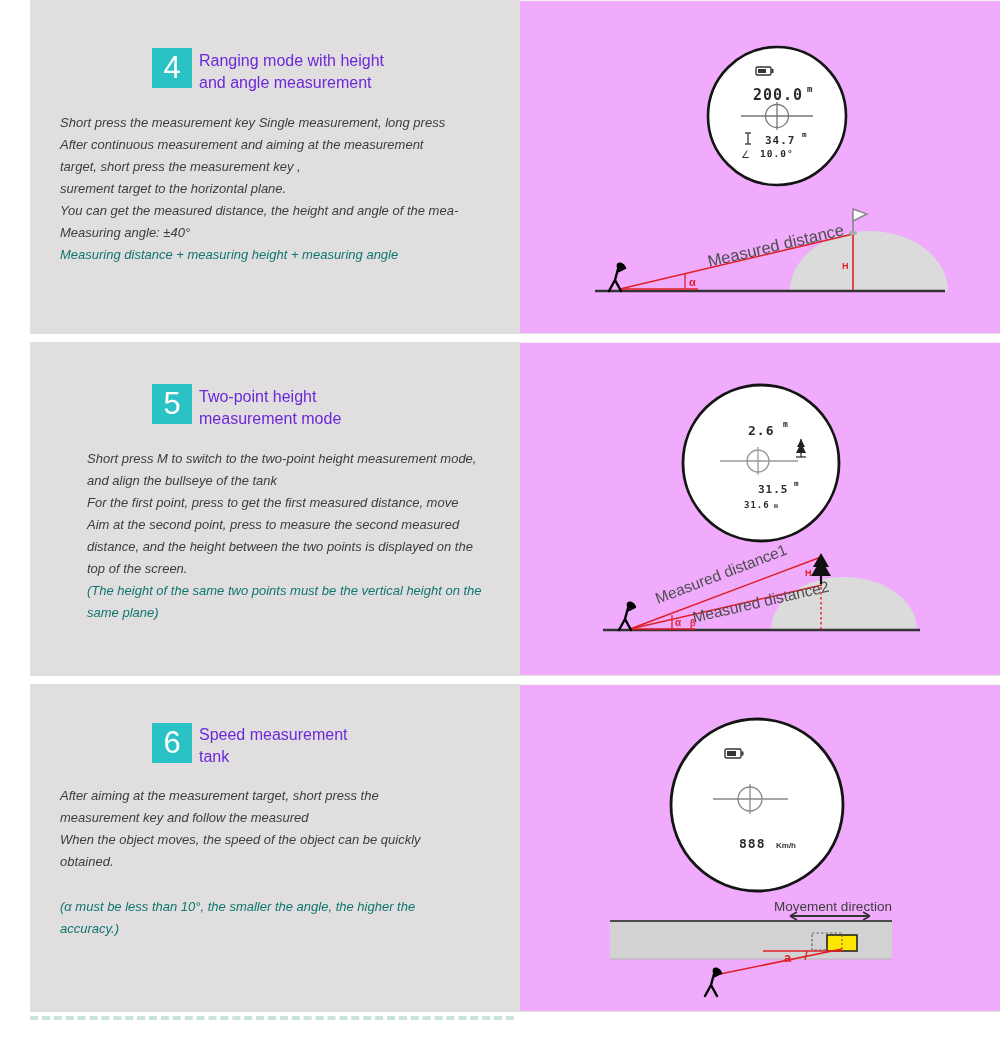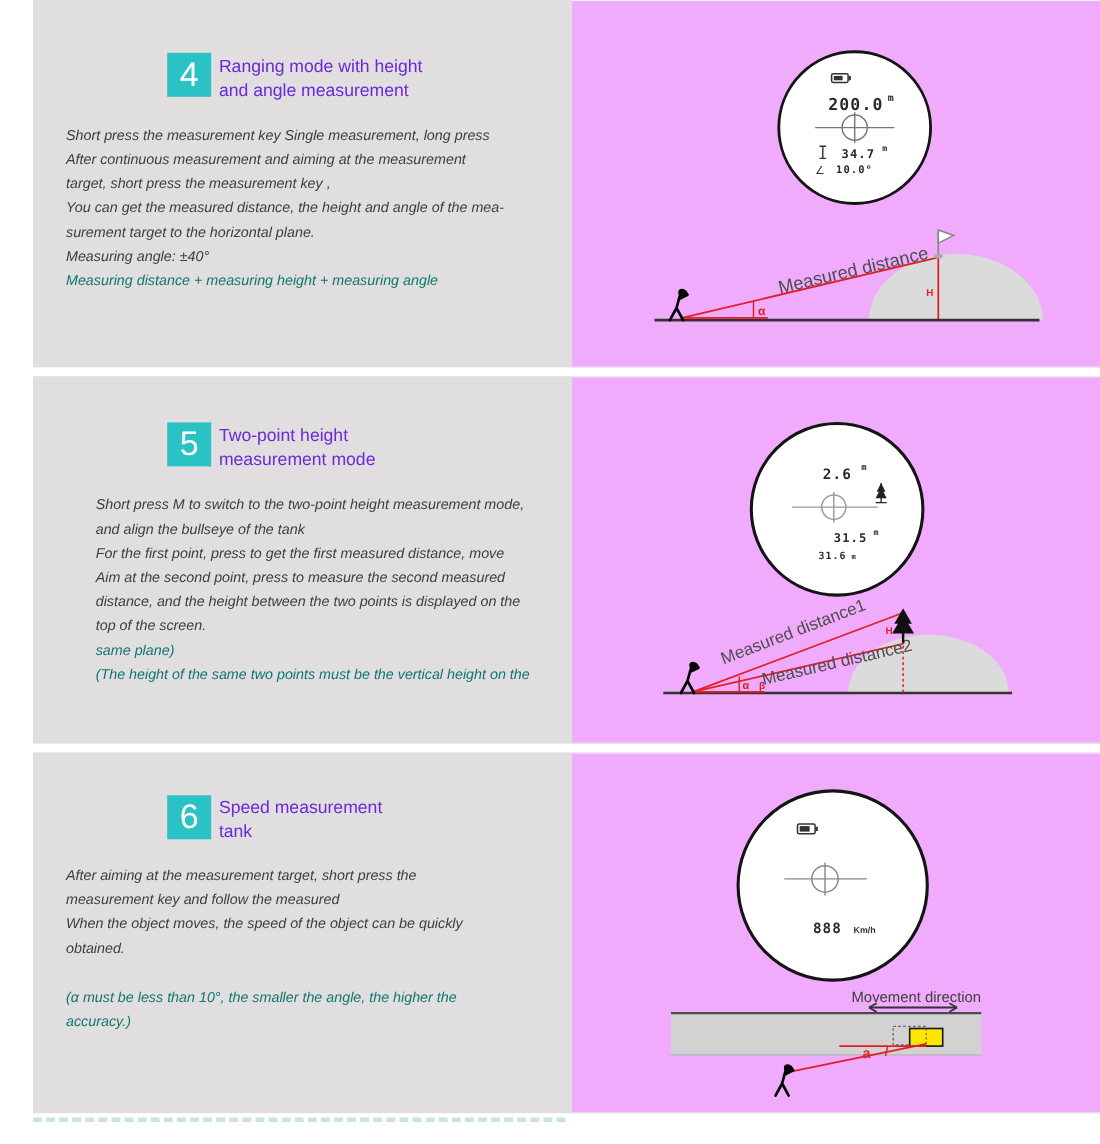--- a/index.html
+++ b/index.html
@@ -35,22 +35,22 @@
     <div class="left-panel">
       <div class="badge" style="left:122px;top:48px;">4</div>
       <div class="title" style="top:50px;">
         <div>Ranging mode with height</div>
         <div>and angle measurement</div>
       </div>
       <div class="body-text" style="top:112px;">
         <div>Short press the measurement key Single measurement, long press</div>
         <div>After continuous measurement and aiming at the measurement</div>
         <div>target, short press the measurement key ,</div>
+        <div>surement target to the horizontal plane.</div>
         <div>You can get the measured distance, the height and angle of the mea-</div>
-        <div>surement target to the horizontal plane.</div>
         <div>Measuring angle: ±40°</div>
         <div class="highlight">
           <div>Measuring distance + measuring height + measuring angle</div>
         </div>
       </div>
     </div>
     <div class="chevron"></div>
     <div class="right-panel">
       <svg width="480" height="333" viewBox="0 0 480 333">
 
@@ -109,22 +109,22 @@
         <div>measurement mode</div>
       </div>
       <div class="body-text" style="top:106px;margin-left:27px;">
         <div>Short press M to switch to the two-point height measurement mode,</div>
         <div>and align the bullseye of the tank</div>
         <div>For the first point, press  to get the first measured distance, move</div>
         <div>Aim at the second point, press  to measure the second measured</div>
         <div>distance, and the height between the two points is displayed on the</div>
         <div>top of the screen.</div>
         <div class="highlight">
+          <div>(The height of the same two points must be the vertical height on the</div>
           <div>same plane)</div>
-          <div>(The height of the same two points must be the vertical height on the</div>
         </div>
       </div>
     </div>
     <div class="chevron"></div>
     <div class="right-panel">
       <svg width="480" height="333" viewBox="0 0 480 333">
 
         <circle cx="241" cy="120" r="78" fill="#fff" stroke="#141414" stroke-width="2.8"></circle>
         <text x="228" y="92" font-size="13" class="lcd">2.6</text>
         <text x="263" y="84" font-size="8" class="lcd">m</text>

